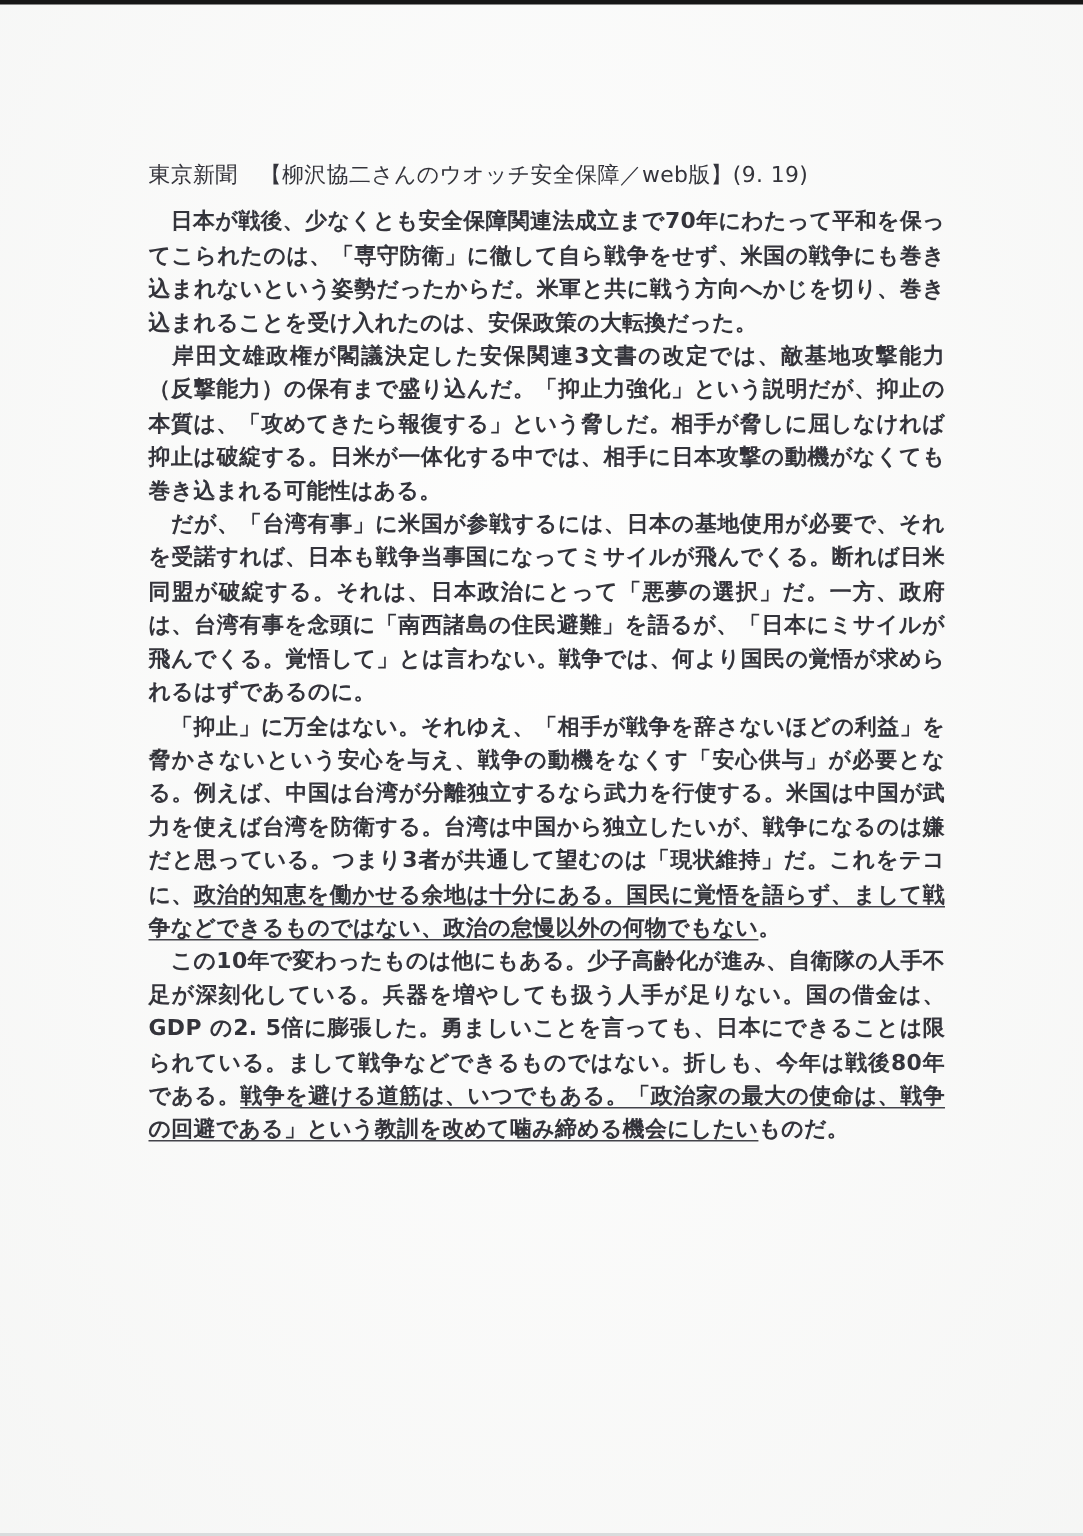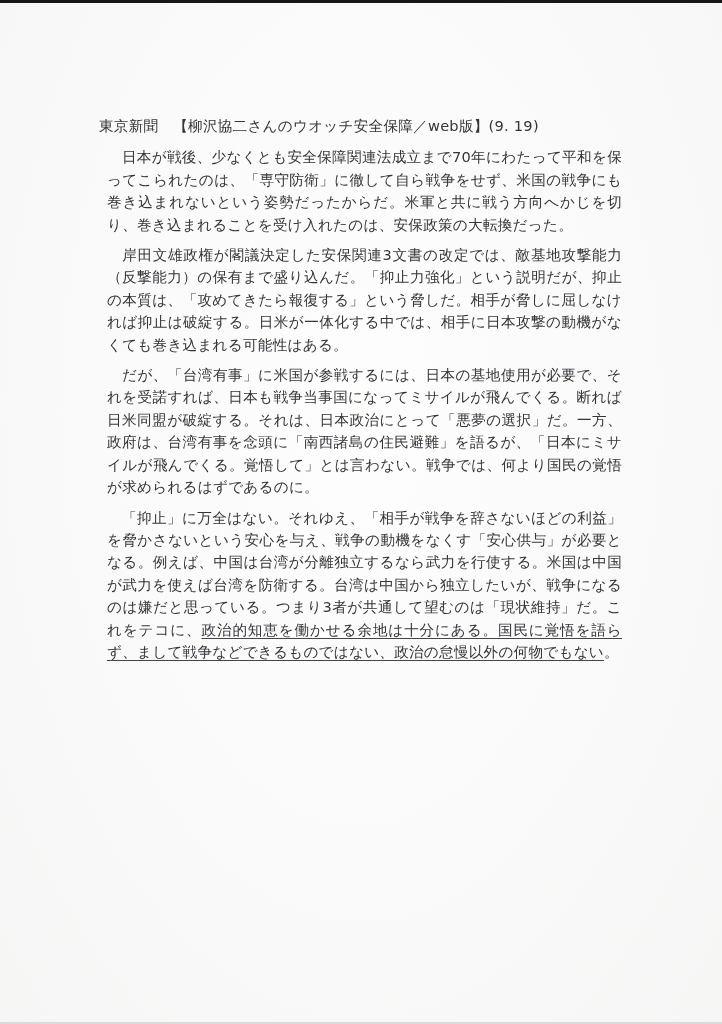--- a/index.html
+++ b/index.html
@@ -17,43 +17,44 @@
   }
   .scan-edge-top{
     position:absolute;top:0;left:0;width:722px;height:3px;
     background:var(--edge);
   }
   .scan-edge-bottom{
     position:absolute;bottom:0;left:0;width:722px;height:2px;
     background:var(--edge-bottom);
   }
   .content{
-    position:absolute;left:99px;top:115px;width:531px;
+    position:absolute;left:99px;top:106px;width:531px;
     color:var(--ink);
     font-size:14.6px;line-height:22.4px;letter-spacing:0.25px;
     text-align:justify;
     text-justify:inter-ideograph;
   }
   .title{margin:0 0 9px 0;white-space:nowrap;}
-  p.para{margin:8px;padding:0;}
+  p.para{margin:0;padding:0;font-weight:bold;}
   .u{
     text-decoration:underline;
     text-decoration-thickness:1.2px;
     text-underline-offset:3px;
     text-decoration-color:#43434a;
   }
 </style>
 </head>
 <body>
 
 <div class="scan-edge-top"></div>
 
 <div class="content">
   <p class="title">東京新聞　【柳沢協二さんのウオッチ安全保障／web版】(9. 19)</p>
   <div id="paragraphs">
       <p class="para"><span>　日本が戦後、少なくとも安全保障関連法成立まで70年にわたって平和を保ってこられたのは、「専守防衛」に徹して自ら戦争をせず、米国の戦争にも巻き込まれないという姿勢だったからだ。米軍と共に戦う方向へかじを切り、巻き込まれることを受け入れたのは、安保政策の大転換だった。</span></p>
       <p class="para"><span>　岸田文雄政権が閣議決定した安保関連3文書の改定では、敵基地攻撃能力（反撃能力）の保有まで盛り込んだ。「抑止力強化」という説明だが、抑止の本質は、「攻めてきたら報復する」という脅しだ。相手が脅しに屈しなければ抑止は破綻する。日米が一体化する中では、相手に日本攻撃の動機がなくても巻き込まれる可能性はある。</span></p>
       <p class="para"><span>　だが、「台湾有事」に米国が参戦するには、日本の基地使用が必要で、それを受諾すれば、日本も戦争当事国になってミサイルが飛んでくる。断れば日米同盟が破綻する。それは、日本政治にとって「悪夢の選択」だ。一方、政府は、台湾有事を念頭に「南西諸島の住民避難」を語るが、「日本にミサイルが飛んでくる。覚悟して」とは言わない。戦争では、何より国民の覚悟が求められるはずであるのに。</span></p>
       <p class="para"><span>　「抑止」に万全はない。それゆえ、「相手が戦争を辞さないほどの利益」を脅かさないという安心を与え、戦争の動機をなくす「安心供与」が必要となる。例えば、中国は台湾が分離独立するなら武力を行使する。米国は中国が武力を使えば台湾を防衛する。台湾は中国から独立したいが、戦争になるのは嫌だと思っている。つまり3者が共通して望むのは「現状維持」だ。これをテコに、</span><span class="u">政治的知恵を働かせる余地は十分にある。国民に覚悟を語らず、まして戦争などできるものではない、政治の怠慢以外の何物でもない</span><span>。</span></p>
+      <p class="para"><span>　この10年で変わったものは他にもある。少子高齢化が進み、自衛隊の人手不足が深刻化している。兵器を増やしても扱う人手が足りない。国の借金は、GDP の2. 5倍に膨張した。勇ましいことを言っても、日本にできることは限られている。まして戦争などできるものではない。折しも、今年は戦後80年である。</span><span class="u">戦争を避ける道筋は、いつでもある。「政治家の最大の使命は、戦争の回避である」という教訓を改めて噛み締める機会にしたい</span><span>ものだ。</span></p>
     </div>
 </div>
 
 <div class="scan-edge-bottom"></div>
 
 </body></html>

